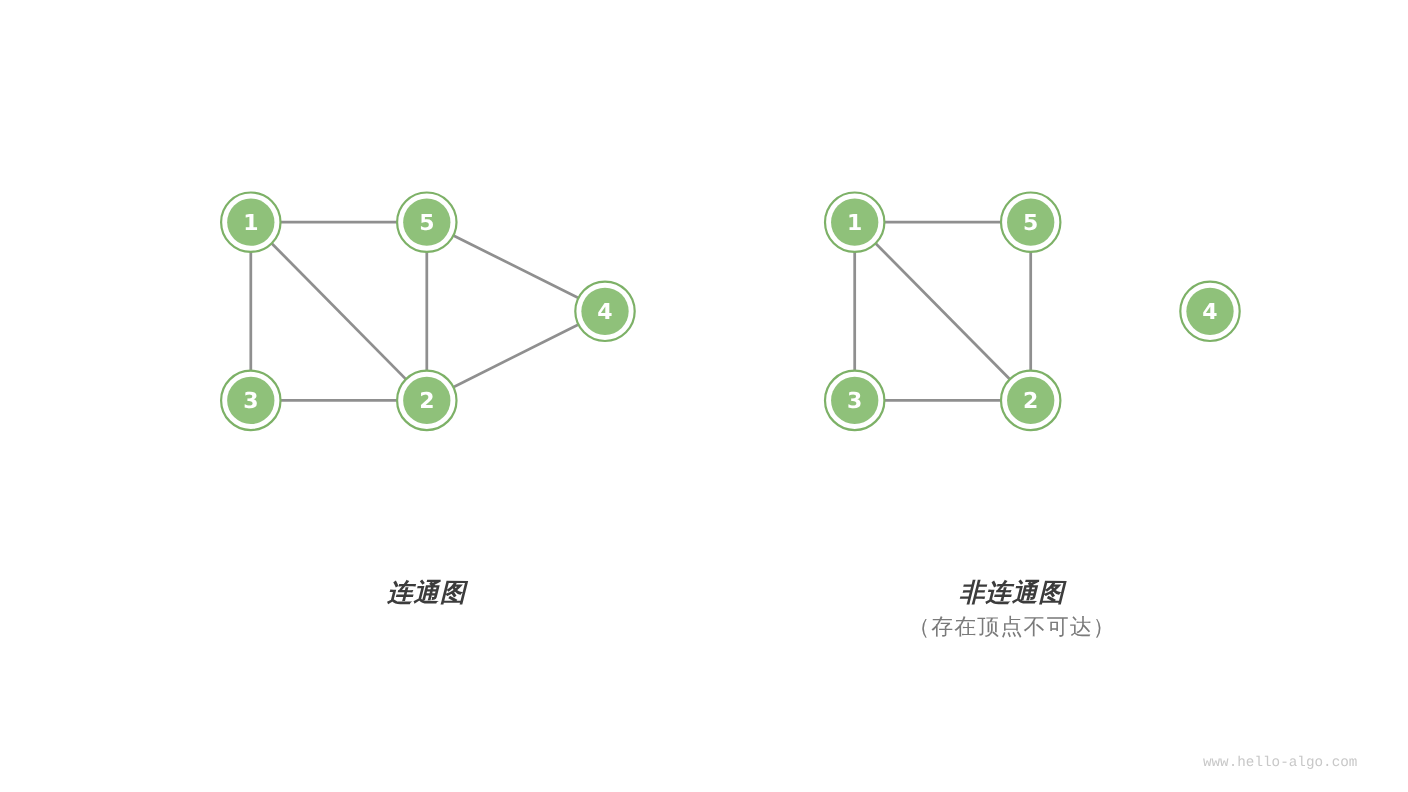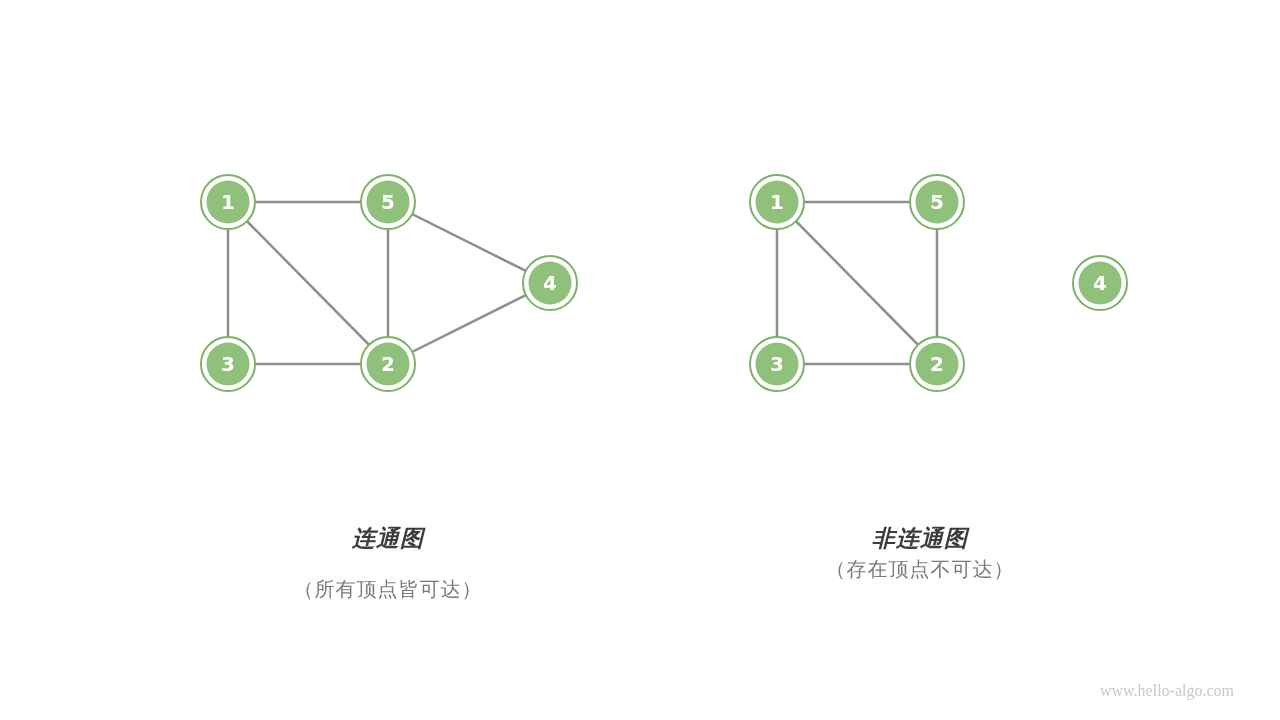--- a/index.html
+++ b/index.html
@@ -36,22 +36,22 @@
   }
   .caption-subtitle {
     font-size: 20px;
     color: #7a7a7a;
     letter-spacing: 1px;
   }
   .watermark {
     position: absolute;
     right: 46px;
     bottom: 20px;
-    font-family: Liberation Serif, serif;
-    font-size: 16px;
+    font-family: Liberation Mono, monospace;
+    font-size: 13px;
     color: #c8c8c8;
   }
 </style>
 </head>
 <body>
 
 <div class="stage">
 
   <svg class="graph-canvas" id="graph-canvas" width="1280" height="720" viewBox="0 0 1280 720">
       <g>
@@ -118,23 +118,20 @@
           <circle cx="937" cy="364" r="27" fill="#ffffff" stroke="#7db167" stroke-width="2"></circle>
           <circle cx="937" cy="364" r="21.5" fill="#8fc17a"></circle>
           <text x="937" y="364" fill="#ffffff" font-size="20" font-weight="bold" text-anchor="middle" dominant-baseline="central">2</text>
         </g>
       </g>
     </svg>
 
   <div class="caption" id="caption-left" style="top: 523px; left: 388px;">
     <div class="caption-title">连通图</div>
   </div>
-  <div class="caption" id="caption-left-sub" style="top: 576px; left: 388px;">
-    <div class="caption-subtitle">（所有顶点皆可达）</div>
-  </div>
 
   <div class="caption" id="caption-right" style="top: 523px; left: 920px; text-align: right;">
     <div class="caption-title">非连通图</div>
   </div>
   <div class="caption" id="caption-right-sub" style="top: 556px; left: 920px;">
     <div class="caption-subtitle">（存在顶点不可达）</div>
   </div>
 
   <div class="watermark">www.hello-algo.com</div>
 

